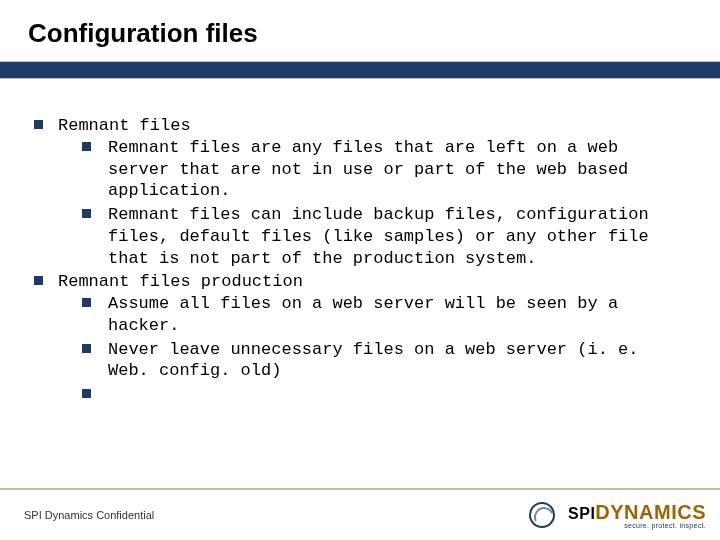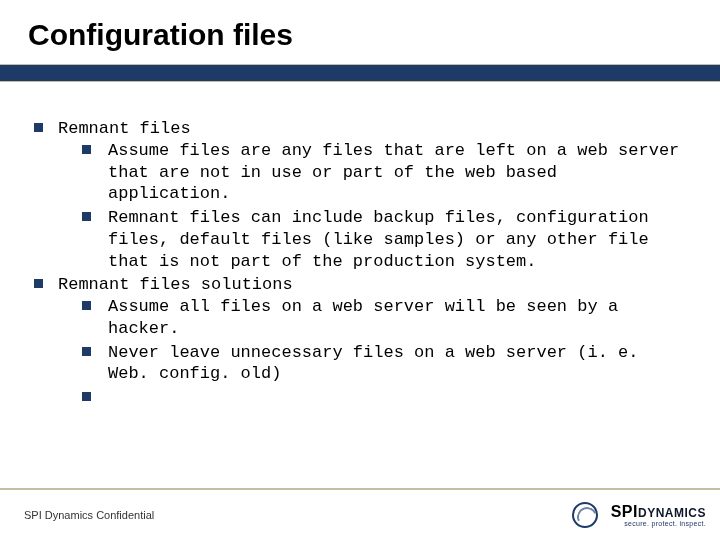--- a/index.html
+++ b/index.html
@@ -1,73 +1,73 @@
 <!DOCTYPE html>
 <html><head>
 <meta charset="utf-8">
 <style>
   * { margin: 0; padding: 0; box-sizing: border-box; }
   html, body { width: 720px; height: 540px; font-family: Verdana, Arial, sans-serif; background: #fff; color: #000; }
   .slide { width: 720px; height: 540px; position: relative; background: #fff; }
 
   .title-area { padding: 18px 0 6px 28px; }
-  .title { font-size: 30px; font-weight: bold; color: #000; }
+  .title { font-size: 26px; font-weight: bold; color: #000; }
   .title-bar { height: 18px; background: #1e3a66; margin-top: 6px; border-top: 1px solid #c2bea4; border-bottom: 1px solid #c2bea4; }
 
   .content { padding: 36px 34px 0 34px; font-size: 17px; line-height: 1.28; font-family: Liberation Mono, monospace; }
 
   .lvl1 { position: relative; padding-left: 24px; margin-bottom: 2px; }
   .lvl1 > .bullet { position: absolute; left: 0; top: 5px; width: 9px; height: 9px; background: #1e3a66; }
 
   .sub { padding-left: 24px; }
   .lvl2 { position: relative; padding-left: 26px; margin-bottom: 2px; }
   .lvl2 > .bullet { position: absolute; left: 0; top: 5px; width: 9px; height: 9px; background: #1e3a66; }
 
   .footer { position: absolute; left: 0; right: 0; bottom: 0; height: 52px; border-top: 2px solid #c2bea4; display: flex; align-items: center; justify-content: space-between; padding: 0 14px 0 24px; }
   .footer-text { font-size: 11px; color: #333; }
 
   .logo { display: flex; align-items: center; gap: 13px; }
   .logo-mark { width: 26px; height: 26px; border: 2px solid #1e3a66; border-radius: 50%; position: relative; }
   .logo-mark::before { content: ""; position: absolute; left: 3px; top: 3px; width: 16px; height: 16px; border: 2px solid #6f86a8; border-right-color: transparent; border-bottom-color: transparent; border-radius: 50%; transform: rotate(20deg); }
   .logo-text { display: flex; flex-direction: column; line-height: 1; }
   .logo-text-main { display: flex; align-items: baseline; }
   .logo-spi { font-size: 16px; font-weight: bold; color: #000; letter-spacing: 0.5px; }
-  .logo-dynamics { font-size: 12px; font-weight: bold; color: #0f172a; letter-spacing: 0.5px; }
+  .logo-dynamics { font-size: 20px; font-weight: bold; color: #a16207; letter-spacing: 0.5px; }
   .logo-tag { font-size: 7px; color: #1e3a66; letter-spacing: 0.3px; align-self: flex-end; }
 </style>
 </head>
 <body>
 
 <div class="slide">
 
   <div class="title-area">
     <div class="title">Configuration files</div>
   </div>
   <div class="title-bar"></div>
 
   <div class="content">
 
     <div class="lvl1">
       <span class="bullet"></span>
       <span>Remnant files</span>
       <div class="sub">
         <div class="lvl2">
           <span class="bullet"></span>
-          <span>Assume files are any files that are left on a web server that are not in use or part of the web based application.</span>
+          <span>Remnant files are any files that are left on a web server that are not in use or part of the web based application.</span>
         </div>
         <div class="lvl2">
           <span class="bullet"></span>
           <span>Remnant files can include backup files, configuration files, default files (like samples) or any other file that is not part of the production system.</span>
         </div>
       </div>
     </div>
 
     <div class="lvl1">
       <span class="bullet"></span>
-      <span>Remnant files solutions</span>
+      <span>Remnant files production</span>
       <div class="sub">
         <div class="lvl2">
           <span class="bullet"></span>
           <span>Assume all files on a web server will be seen by a hacker.</span>
         </div>
         <div class="lvl2">
           <span class="bullet"></span>
           <span>Never leave unnecessary files on a web server (i. e. Web. config. old)</span>
         </div>
         <div class="lvl2">

